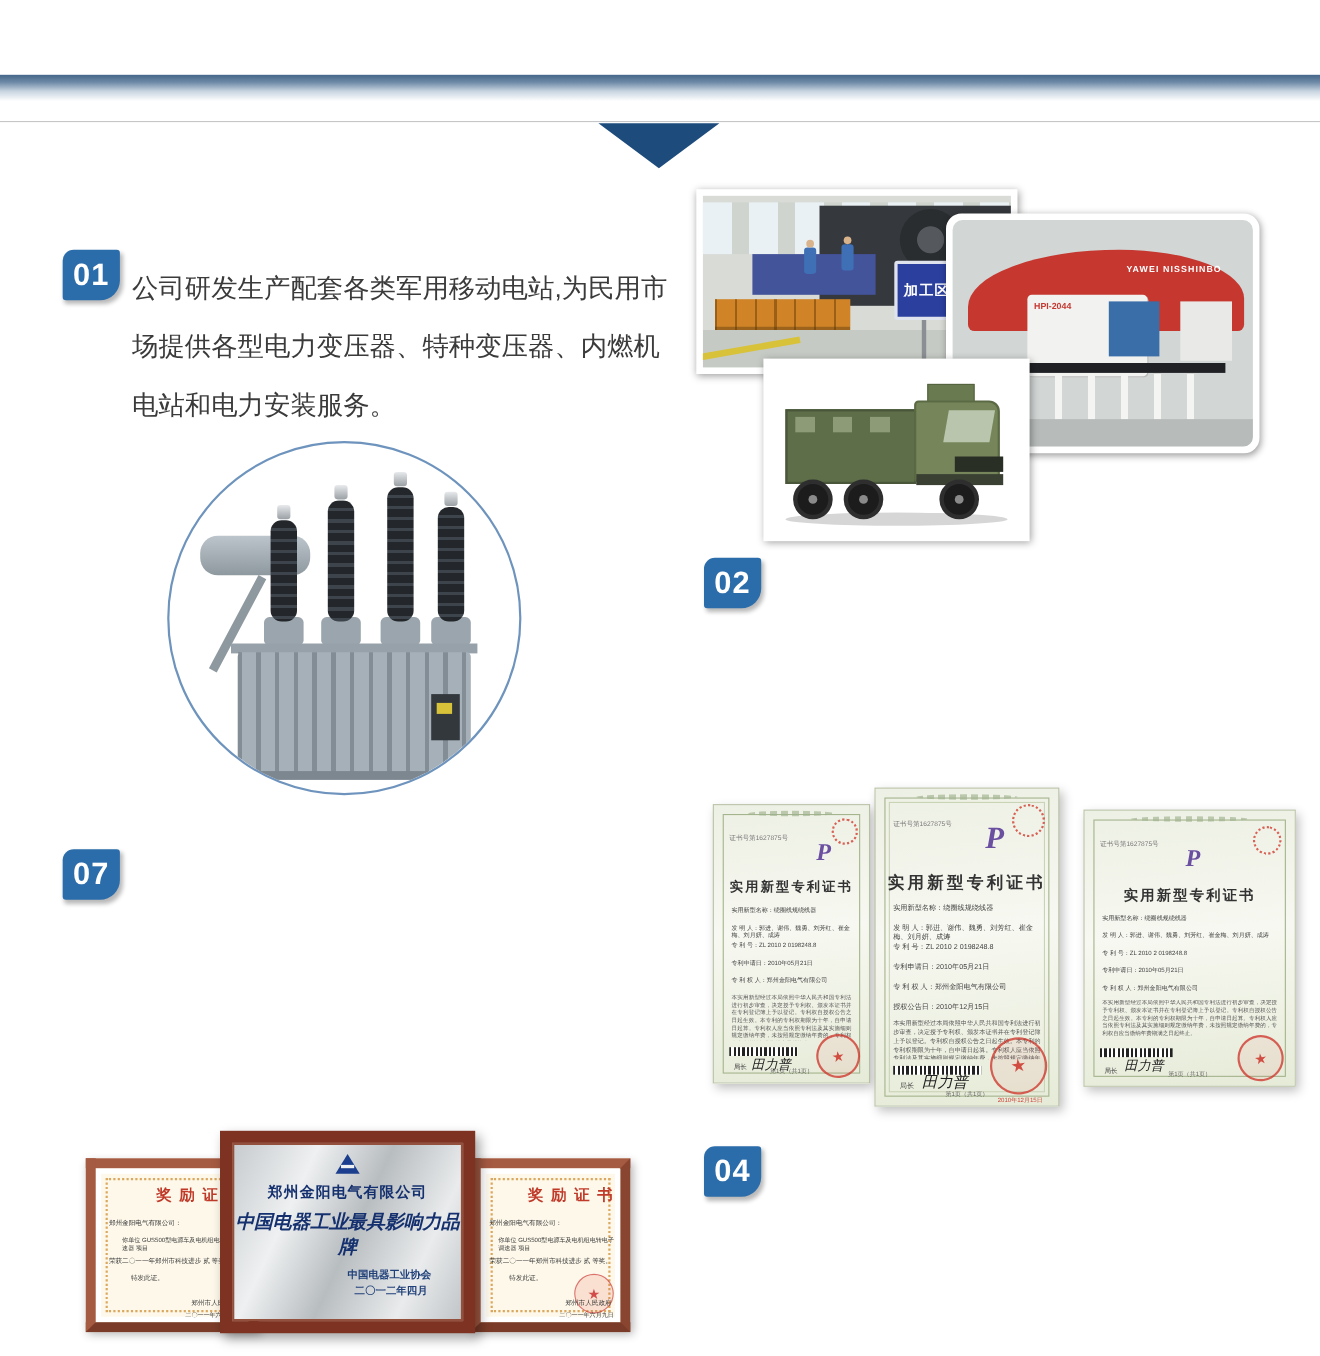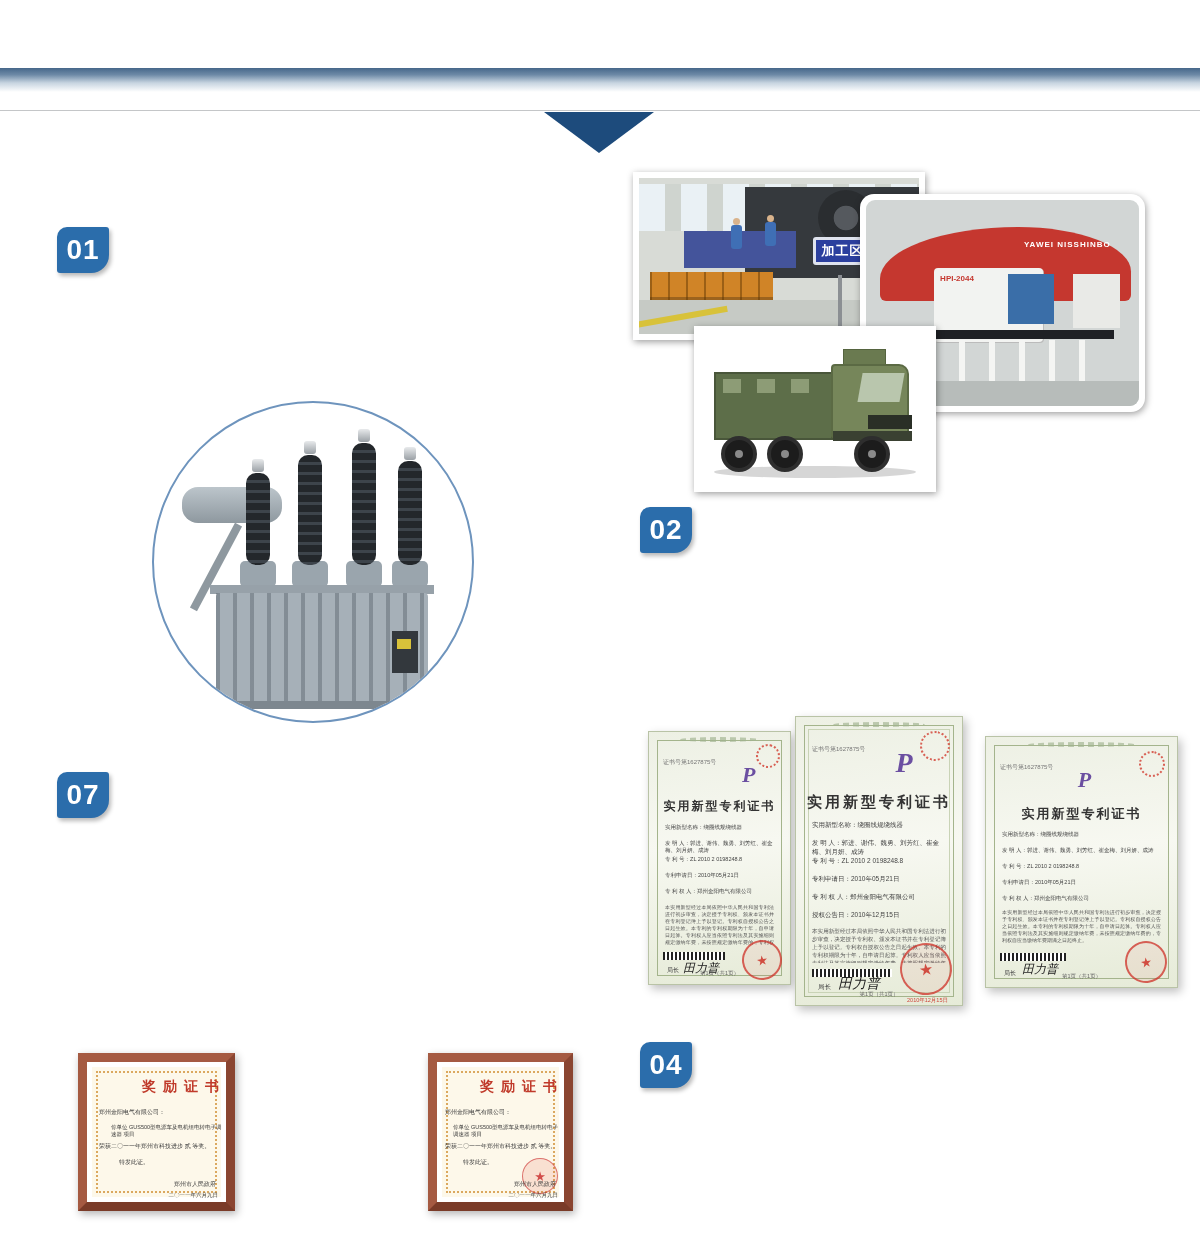--- a/index.html
+++ b/index.html
@@ -36,21 +36,21 @@
     background:radial-gradient(circle at 50% 50%, #55595e 0 30%, #2a2d30 32% 100%); }
   .ws-blue { position:absolute; left:16%; top:34%; width:40%; height:24%; background:#44549b; }
   .ws-orange { position:absolute; left:4%; top:60%; width:44%; height:19%; background:#d08427;
     box-shadow:inset 0 -4px 0 rgba(0,0,0,.25); }
   .ws-orange::after { content:""; position:absolute; inset:0;
     background:repeating-linear-gradient(90deg,rgba(90,50,0,.45) 0 2px,transparent 2px 18px); }
   .ws-floor { position:absolute; bottom:0; left:0; right:0; height:22%; background:#c6cac5; }
   .ws-stripe { position:absolute; bottom:9%; left:-2%; width:34%; height:6px; background:#d8c23a; transform:rotate(-10deg); }
   .wkr { position:absolute; width:11px; height:24px; background:#3f6fb5; border-radius:3px; }
   .wkr::before { content:""; position:absolute; top:-7px; left:2px; width:7px; height:7px; border-radius:50%; background:#d9b38c; }
-  .ws-sign { position:absolute; left:62%; top:38%; width:60px; height:28px; background:#2b3f9e;
+  .ws-sign { position:absolute; left:62%; top:38%; width:60px; height:54px; background:#2b3f9e;
     border:3px solid #dfe3ee; border-radius:3px; color:#fff; font-size:13px; font-weight:bold;
     display:flex; align-items:center; justify-content:center; letter-spacing:1px; z-index:2; }
   .ws-pole { position:absolute; left:71%; top:62%; width:4px; height:34%; background:#8b8f93; }
 
   .cnc { left:860px; top:194px; width:285px; height:218px; border-radius:14px; z-index:2; }
   .cnc .pin { border-radius:9px; background:#d2d6d5; }
   .cnc-red { position:absolute; left:5%; right:3%; top:13%; height:36%; background:#c5372f; border-radius:55% 45% 6px 6px/70% 60% 6px 6px; }
   .cnc-white { position:absolute; left:9%; top:33%; width:40%; height:36%; background:#f2f3f1; border-radius:4px; box-shadow:1px 1px 0 #bbb;margin-left:43px; }
   .cnc-blue { position:absolute; left:52%; top:36%; width:17%; height:24%; background:#3a6ea8; }
   .cnc-arm { position:absolute; right:7%; top:36%; width:17%; height:26%; background:#e9eae7; }
@@ -143,20 +143,21 @@
 </head>
 <body>
 
 <div class="page">
 
   <div class="band"></div>
   <div class="rule"></div>
   <div class="arrow"></div>
 
   <div class="badge" style="left:57px; top:227px;">01</div>
+  <div class="adv-text" style="left:120px; top:236px; width:500px;">公司研发生产配套各类军用移动电站,为民用市场提供各型电力变压器、特种变压器、内燃机电站和电力安装服务。</div>
 
   <div class="photo ws">
     <div class="pin">
       <div class="ws-windows"></div>
       <div class="ws-dark"></div>
       <div class="ws-drum"></div>
       <div class="ws-blue"></div>
       <div class="ws-orange"></div>
       <div class="ws-floor"></div>
       <div class="ws-stripe"></div>
@@ -303,16 +304,23 @@
     <div class="atitle">奖励证书</div>
     <div class="aline" style="left:8px; top:46px;">郑州金阳电气有限公司：</div>
     <div class="aline" style="left:16px; top:62px; right:4px; font-size:5.5px;">你单位 GUS500型电源车及电机组电转电子调速器 项目</div>
     <div class="aline" style="left:8px; top:80px;">荣获二〇一一年郑州市科技进步 贰 等奖。</div>
     <div class="aline" style="left:26px; top:96px;">特发此证。</div>
     <div class="aseal" style="right:6px; top:96px;">★</div>
     <div class="aline" style="right:8px; top:118px;">郑州市人民政府</div>
     <div class="aline" style="right:6px; top:130px; font-size:5.5px;">二〇一一年六月九日</div>
   </div>
 
+  <div class="plaque">
+    <div class="pq-logo"></div>
+    <div class="pq-company">郑州金阳电气有限公司</div>
+    <div class="pq-brand">中国电器工业最具影响力品牌</div>
+    <div class="pq-issuer">中国电器工业协会</div>
+    <div class="pq-date">二〇一二年四月</div>
+  </div>
 
   <div class="badge" style="left:640px; top:1042px;">04</div>
 
 </div>
 
 </body></html>

